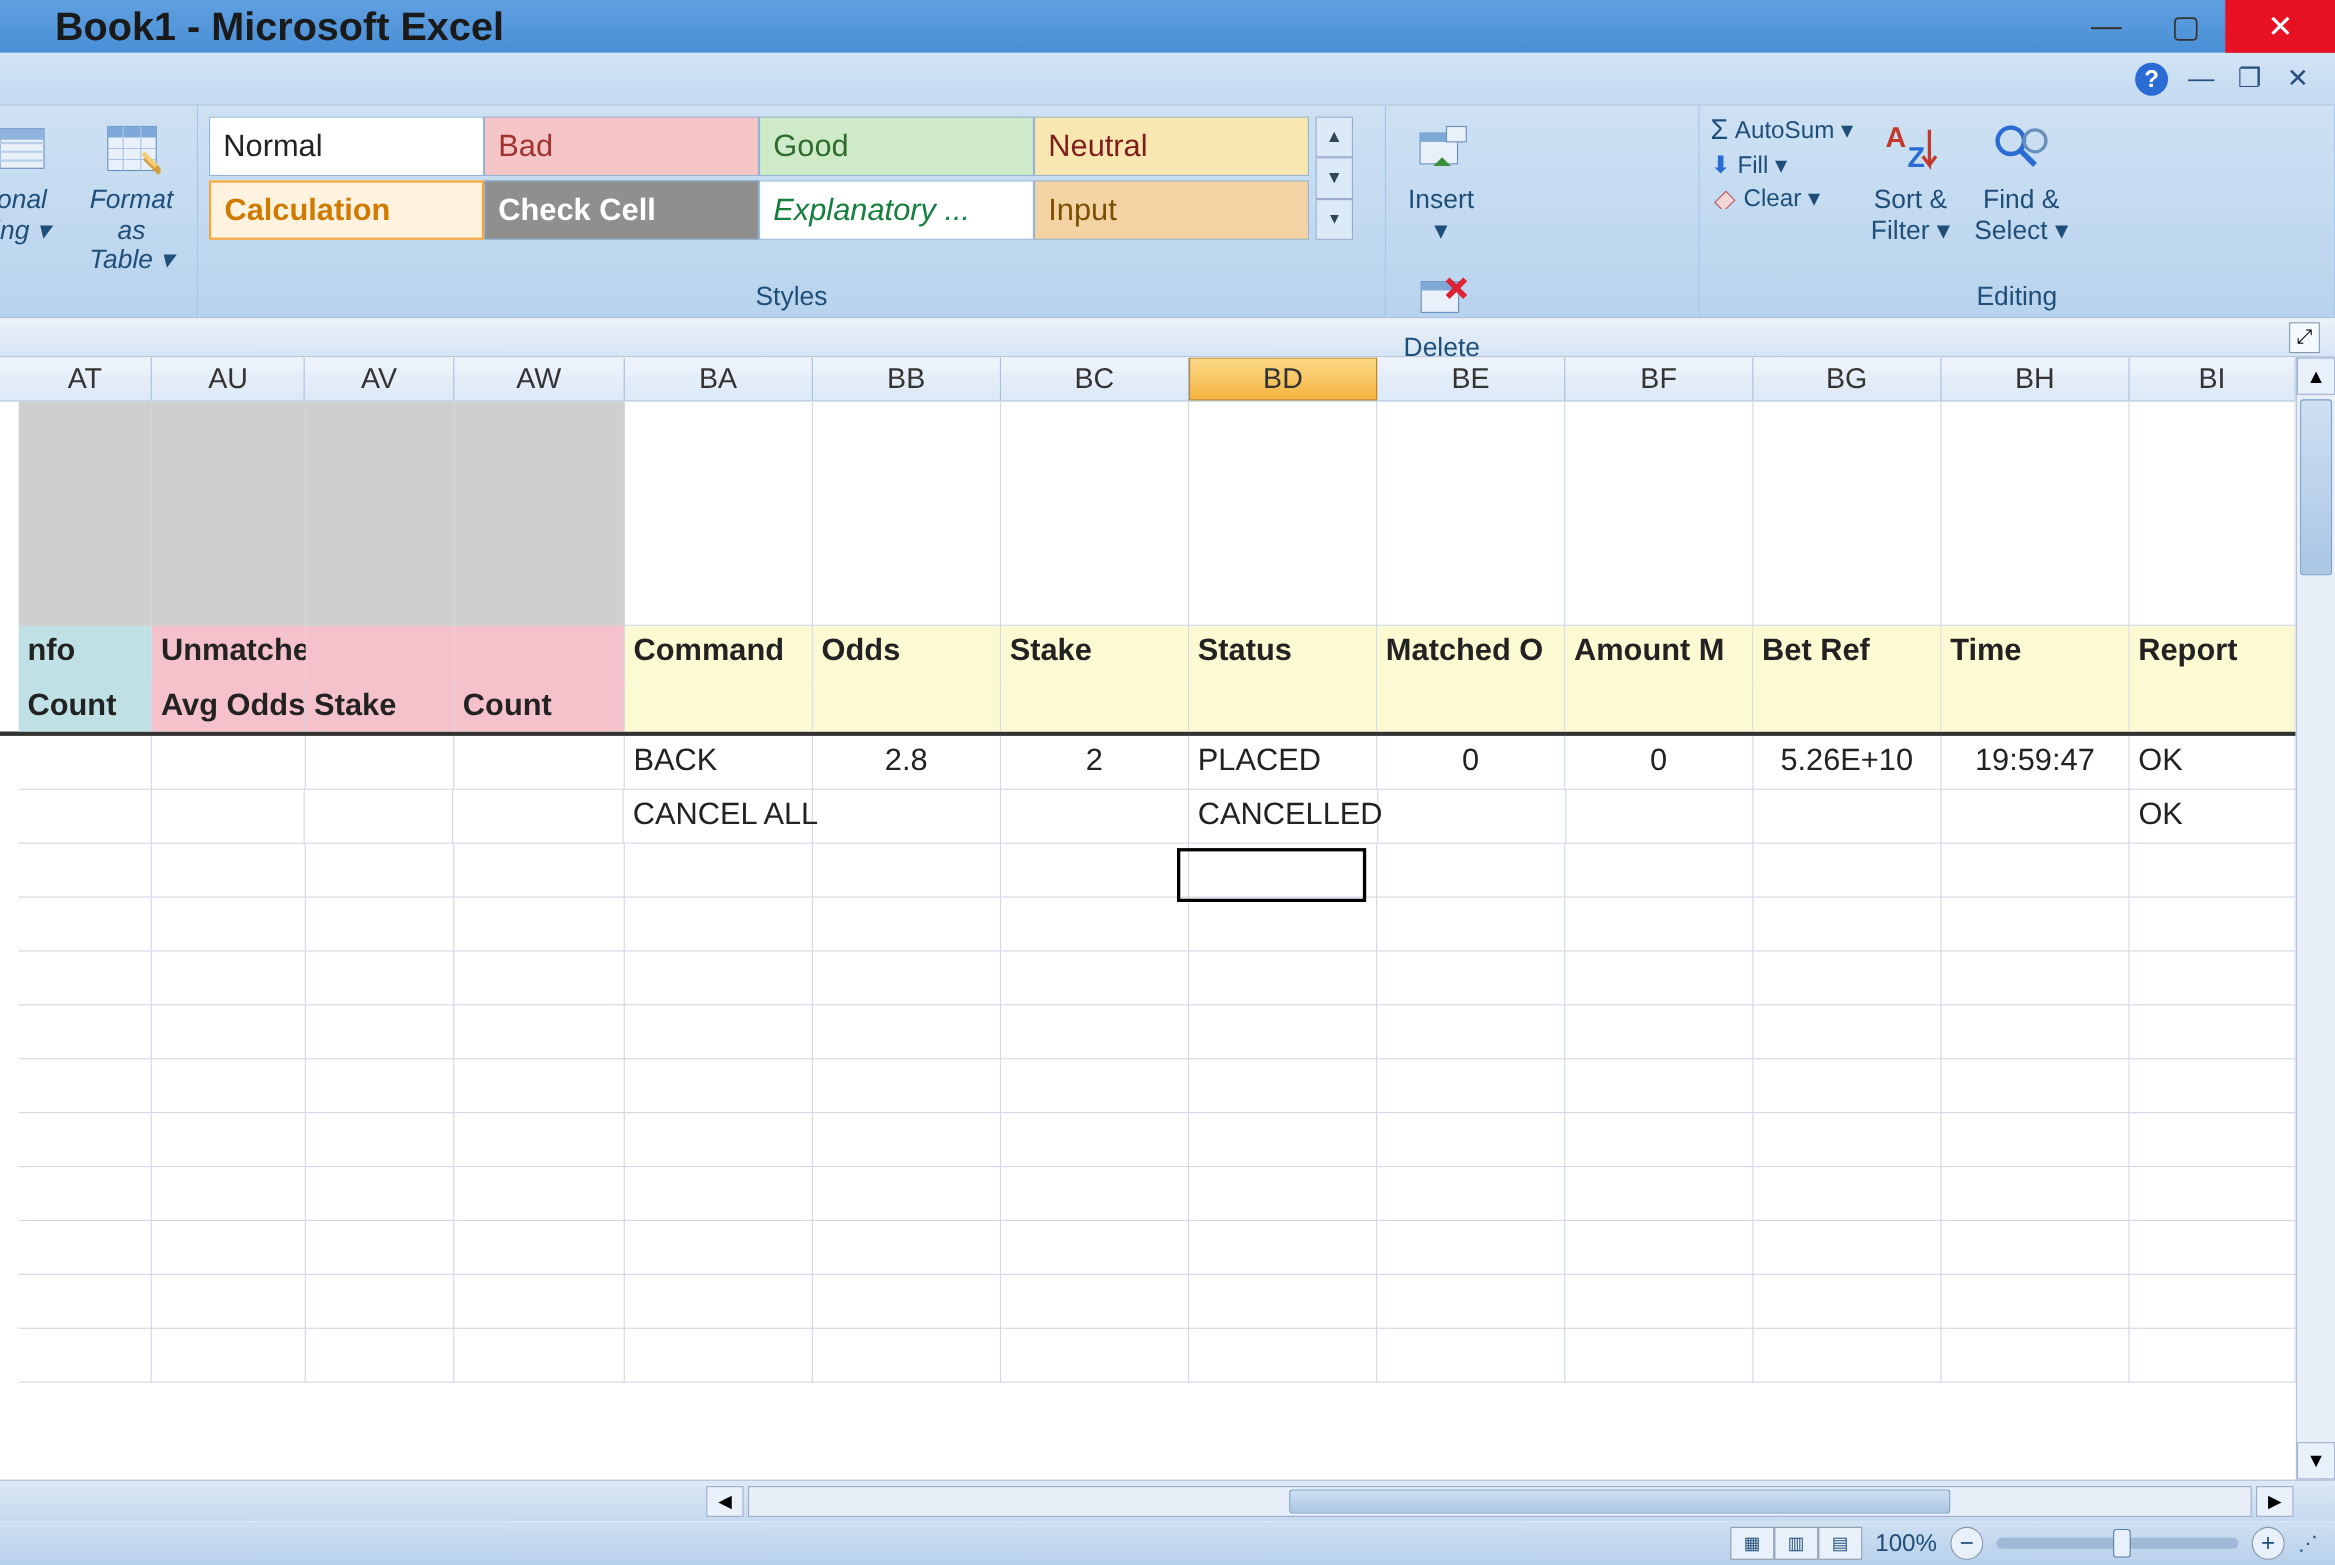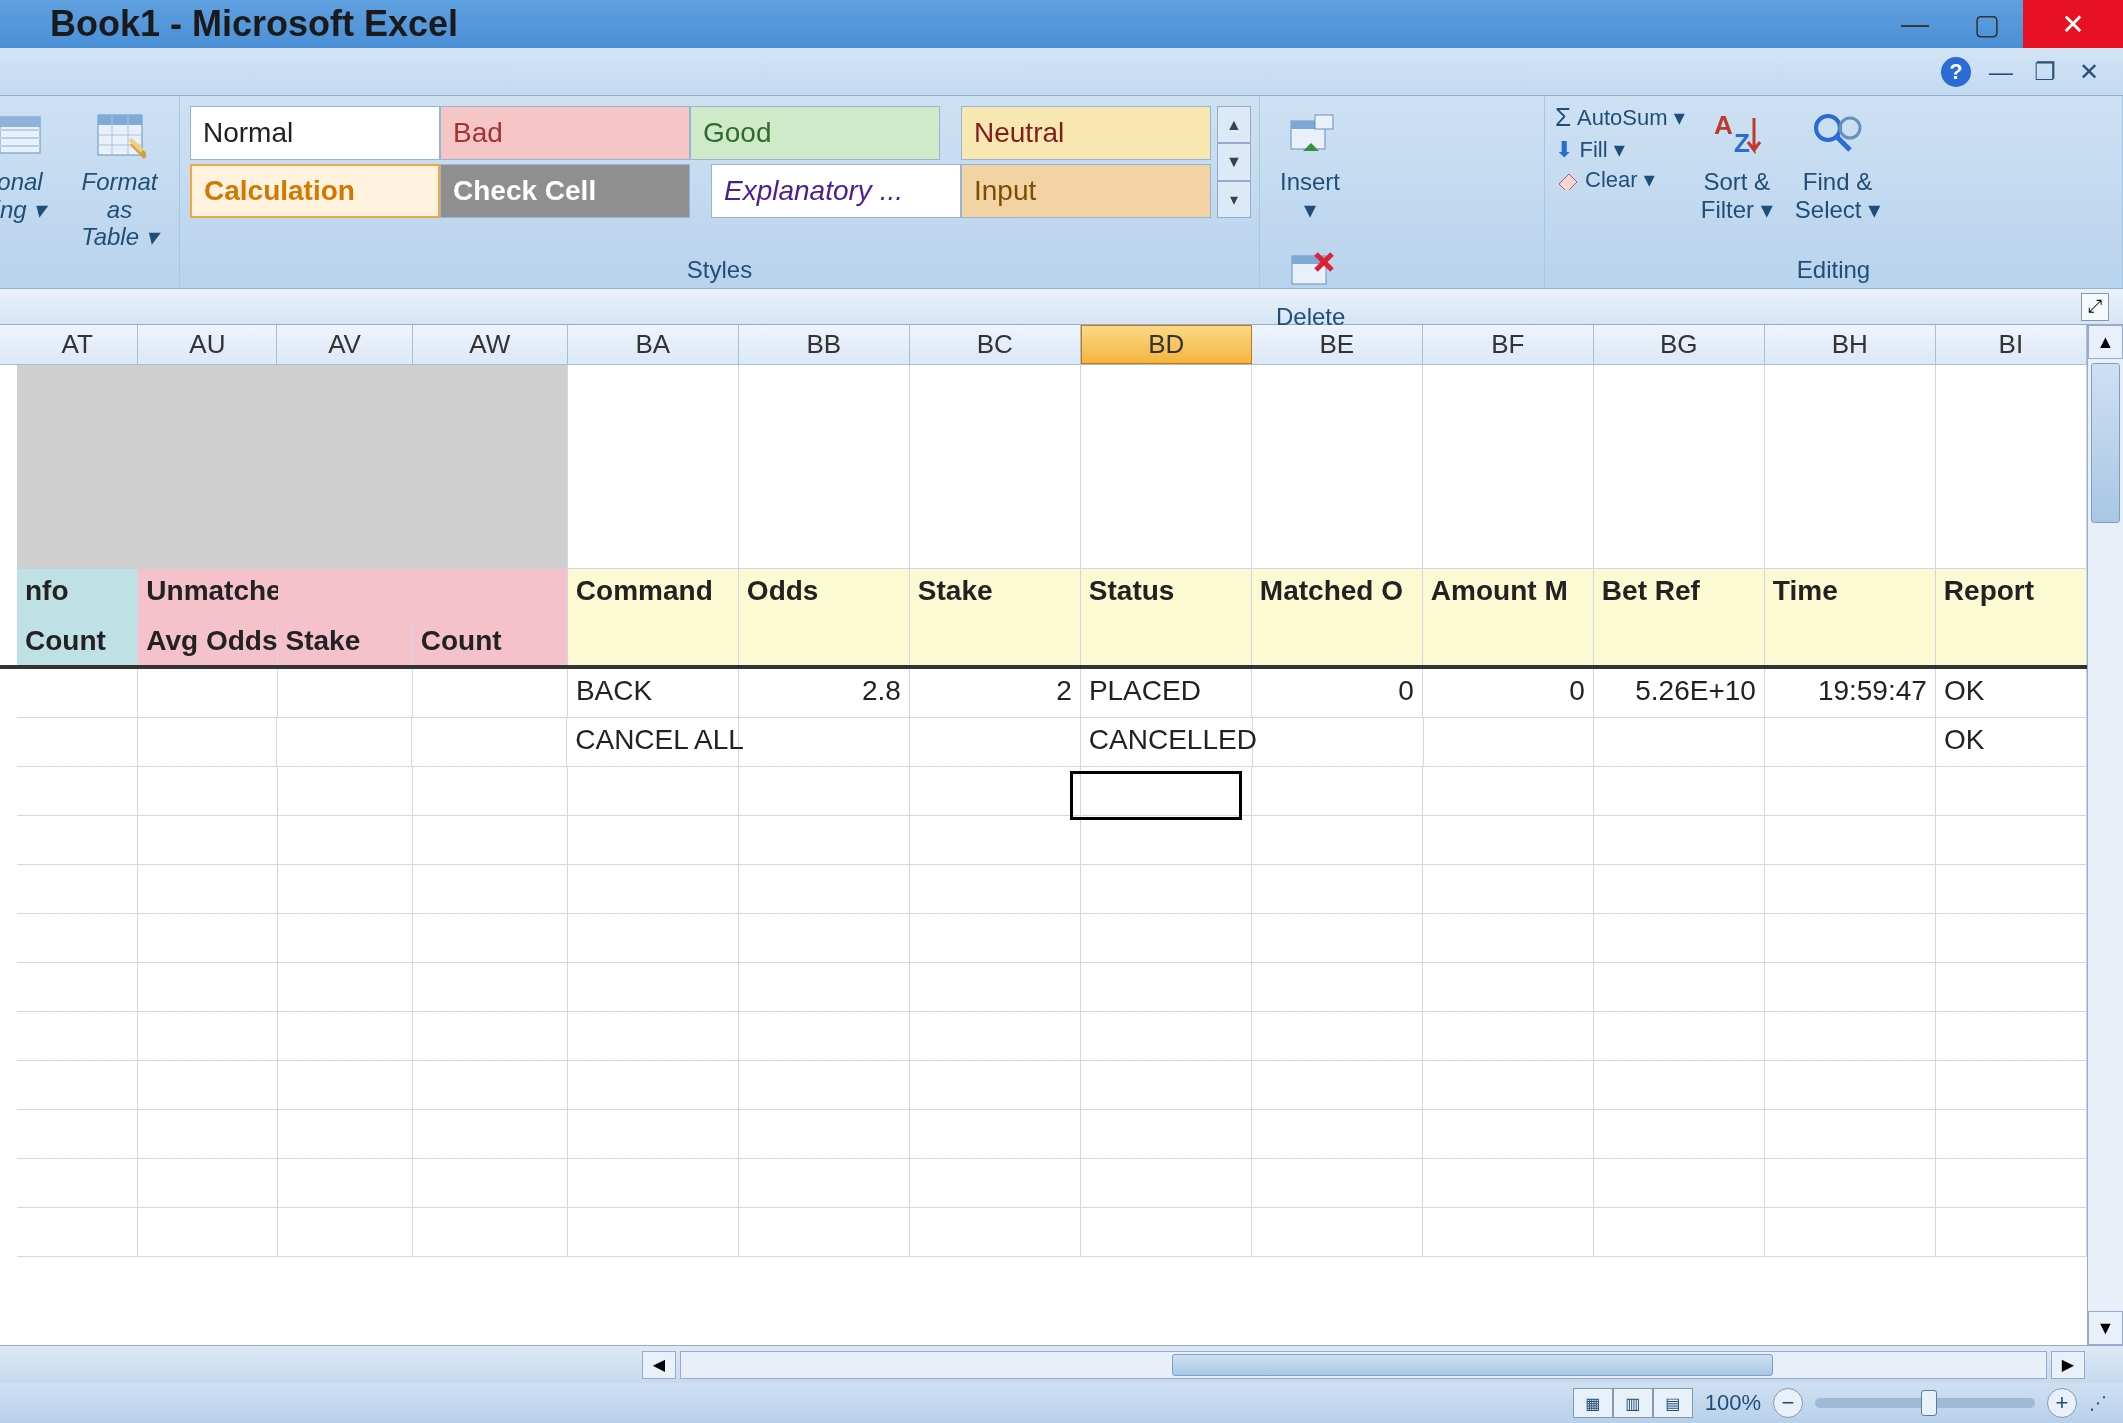--- a/index.html
+++ b/index.html
@@ -35,21 +35,21 @@
   .grp-styles { width: 1080px; }
   .style-gallery { display:flex; gap:0; padding-top:4px; }
   .style-col { display:flex; flex-direction:column; gap:4px; }
   .style-cell { width:250px; height:54px; border:1px solid #94b5d6; display:flex; align-items:center; padding:0 12px; font-size:28px; }
   .sc-normal { background:#fff; color:#222; }
   .sc-bad { background:#f6c6c6; color:#a23333; }
   .sc-good { background:#cfeac8; color:#2e6b2e; }
   .sc-neutral { background:#f8e7b0; color:#7f1d1d; }
   .sc-calc { background:#fff3df; color:#d07a00; font-weight:bold; border:2px solid #f2a83e;}
   .sc-check { background:#8f8f8f; color:#fff; font-weight:bold; }
-  .sc-expl { background:#fff; color:#4c1d95; font-style:italic;margin-left:21px; }
+  .sc-expl { background:#fff; color:#15803d; font-style:italic; }
   .sc-input { background:#f3d2a3; color:#7a5000; }
   .gallery-spin { width:34px; display:flex; flex-direction:column; margin-left:6px; }
   .gallery-spin div { flex:1; border:1px solid #9ac; background:#dceaf7; display:flex; align-items:center; justify-content:center; font-size:16px; color:#345; }
 
   
   .grp-cells { width: 285px; }
   .cells-body { display:flex; gap:4px; padding-top:6px;flex-direction:column; }
 
   
   .grp-edit { flex:1; }
@@ -70,21 +70,21 @@
   .row { display:flex; height:49px; }
   .cell { border-right:1px solid #d0d7e5; border-bottom:1px solid #d0d7e5; font-size:28px; padding:6px 8px; overflow:hidden; white-space:nowrap; color:#222; }
   .row.headerrow .cell { border-bottom:none; }
   .row.headerrow1 { height:50px; }
   .row.headerrow2 { height:50px; border-bottom:4px solid #333; }
   .hdr-yellow { background:#fcfad2; font-weight:bold; }
   .hdr-blue { background:#bfe0e5; font-weight:bold; }
   .hdr-pink { background:#f5c1cb; font-weight:bold; }
   .hdr-span-blue { background:#bfe0e5; font-weight:bold; }
   .hdr-span-pink { background:#f5c1cb; font-weight:bold; }
-  .num { text-align:right; }
+  .num { text-align:center; }
 
   .active-cell { position:absolute; border:3px solid #000; background:transparent; pointer-events:none; }
 
   
   .c-AT{width:122px;margin-left:17px;} .c-AU{width:140px;} .c-AV{width:136px;} .c-AW{width:156px;}
   .c-BA{width:172px;} .c-BB{width:172px;} .c-BC{width:172px;} .c-BD{width:172px;}
   .c-BE{width:172px;} .c-BF{width:172px;} .c-BG{width:172px;} .c-BH{width:172px;} .c-BI{width:152px;} 
 
   
   .bigGray { background:#cfcfcf; }

